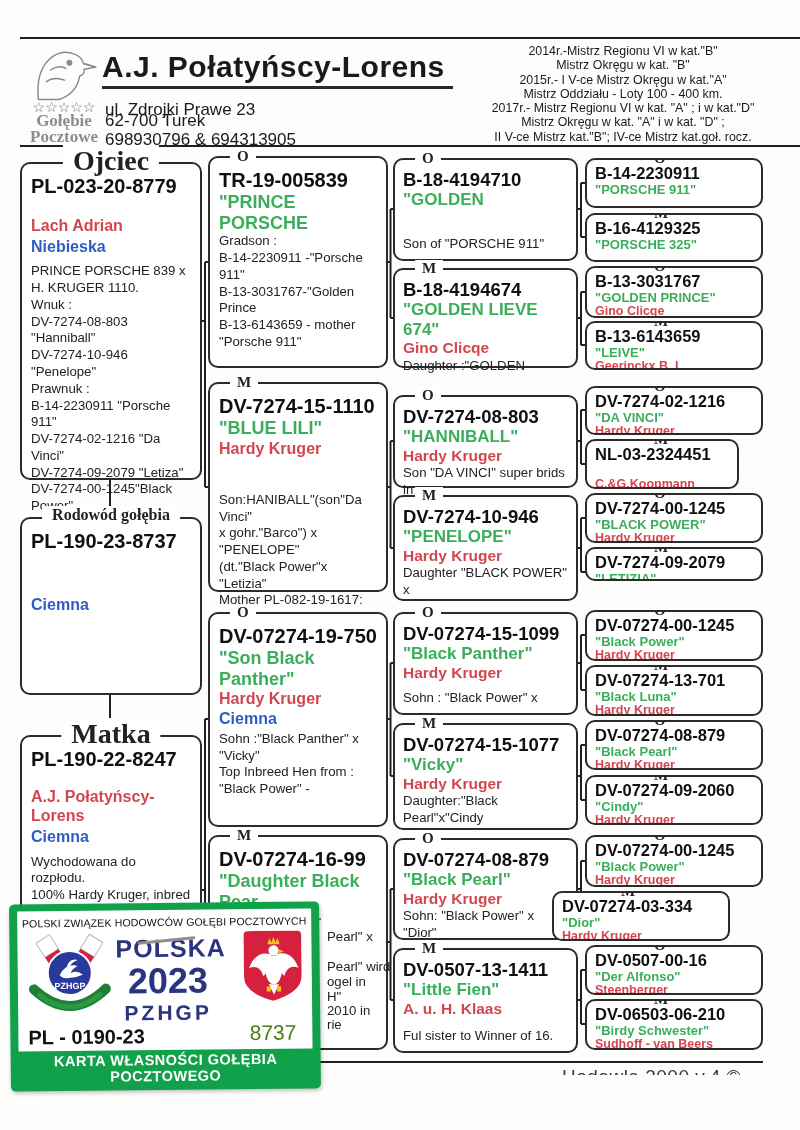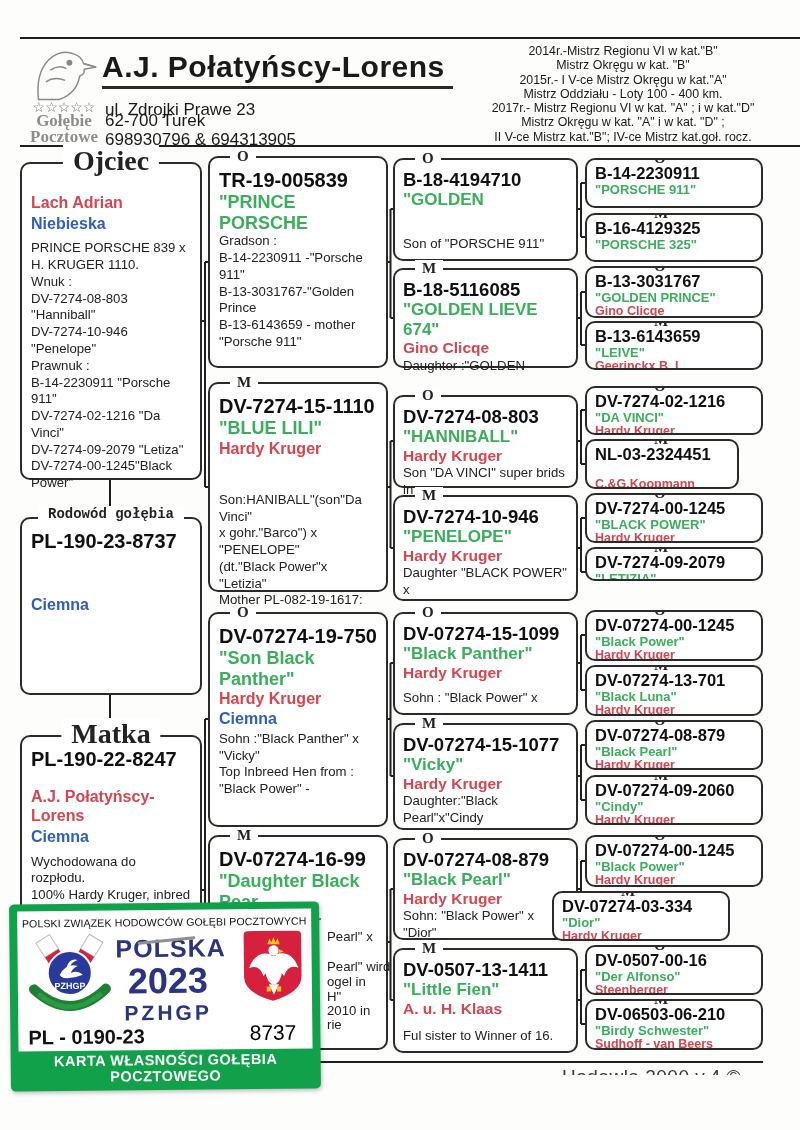--- a/index.html
+++ b/index.html
@@ -21,21 +21,21 @@
 
   
   .pbox{position:absolute;border:2px solid #2b2b2b;border-radius:10px;background:#fff;
         box-sizing:border-box;display:flex;flex-direction:column;}
   .sex{position:absolute;top:-10px;left:20px;background:#fff;padding:0 7px;
        font-family:"Liberation Serif",serif;font-weight:bold;font-size:15px;color:#222;}
   .g4 .sex{left:60px;}
   .box-title{position:absolute;top:-19px;left:50%;transform:translateX(-50%);background:#fff;
        padding:0 10px;font-family:"Liberation Serif",serif;font-weight:bold;font-size:28px;
        white-space:nowrap;color:#222;}
-  .box-title.small{top:-13px;font-size:14px;font-family:Liberation Mono, monospace;}
+  .box-title.small{top:-13px;font-size:16px;}
   .ring{font-size:20px;font-weight:bold;color:#101010;line-height:1.15;}
   .pname{font-size:18px;font-weight:bold;color:#3bae5b;line-height:1.15;}
   .pbreed{font-size:16px;font-weight:bold;color:#d4464f;line-height:1.2;}
   .pcolor{font-size:16px;font-weight:bold;color:#2e5ec4;line-height:1.2;}
   .notes{font-size:13.2px;color:#222;white-space:pre-line;line-height:1.27;}
   .pad1{padding:11px 9px 20px 9px;}
   .g3 .ring{font-size:18.5px;} .g3 .pname{font-size:17px;} .g3 .pbreed{font-size:15.5px;}
   .g3{padding:9px 8px 6px 8px;}
   .g3 .notes{margin-top:auto;}
   .g4{padding:5px 8px 3px 8px;overflow:hidden;}
@@ -49,21 +49,21 @@
   .sticker{position:absolute;left:10px;top:903px;width:310px;height:187px;background:#12a14b;
      border-radius:5px;transform:rotate(-.6deg);z-index:6;box-shadow:1px 2px 4px rgba(0,0,0,.25);}
   .sticker-inner{position:absolute;left:8px;top:7px;width:294px;height:140px;background:#fff;}
   .sticker-org{margin-top:6px;text-align:center;font-size:10.6px;color:#101010;letter-spacing:.1px;}
   .sticker-center{position:absolute;left:98px;top:26px;width:104px;text-align:center;
      color:#2a3480;font-weight:bold;line-height:1;}
   .sc1{font-size:25px;letter-spacing:1px;}
   .sc2{font-size:36px;margin-top:2px;}
   .sc3{font-size:21px;letter-spacing:3px;margin-top:3px;}
   .sticker-prefix{position:absolute;left:10px;bottom:2px;font-size:20px;font-weight:bold;color:#111;}
-  .sticker-num{position:absolute;right:16px;bottom:4px;font-size:21px;color:#000000;}
+  .sticker-num{position:absolute;right:16px;bottom:4px;font-size:21px;color:#4d7c0f;}
   .sticker-band{position:absolute;left:0;bottom:6px;width:100%;text-align:center;color:#fff;
      font-weight:bold;font-size:14.5px;letter-spacing:.5px;}
   .staple{position:absolute;left:128px;top:36px;width:58px;height:3px;background:#8f8f8f;
      transform:rotate(-5deg);z-index:7;border-radius:2px;}
 
   .footer{position:absolute;left:562px;top:1066px;width:210px;font-size:19px;color:#3a3a3a;
      height:9px;overflow:hidden;letter-spacing:.5px;}
 </style>
 </head>
 <body>
@@ -116,20 +116,21 @@
     <div>2015r.- I V-ce Mistrz Okręgu w kat."A"</div>
     <div>Mistrz Oddziału - Loty  100 - 400 km.</div>
     <div>2017r.- Mistrz Regionu VI w kat. "A" ; i w kat."D"</div>
     <div>Mistrz Okręgu w kat. "A" i w kat. "D" ;</div>
     <div>II V-ce Mistrz kat."B"; IV-ce Mistrz kat.goł. rocz.</div>
   </div>
   <div class="rule" style="left:20px;top:145px;width:780px;"></div>
 
   <div class="pbox pad1" style="left:20px;top:162px;width:182px;height:318px;z-index:2">
     <div class="box-title">Ojciec</div>
+    <div class="ring">PL-023-20-8779</div>
     <div class="pbreed" style="margin-top:18px;">Lach Adrian</div>
     <div class="pcolor" style="margin-top:2px;">Niebieska</div>
     <div class="notes" style="margin-top:7px;">PRINCE PORSCHE 839 x
 H. KRUGER 1110.
 Wnuk :
 DV-7274-08-803 "Hanniball"
 DV-7274-10-946 "Penelope"
 Prawnuk :
 B-14-2230911 "Porsche 911"
 DV-7274-02-1216 "Da Vinci"
@@ -206,21 +207,21 @@
   </div>
 
   <div class="pbox g3" style="left:393px;top:158px;width:185px;height:103px;z-index:2">
     <div class="sex">O</div>
     <div class="ring">B-18-4194710</div>
     <div class="pname">"GOLDEN</div>
     <div class="notes">Son of "PORSCHE 911"</div>
   </div>
   <div class="pbox g3" style="left:393px;top:268px;width:185px;height:100px;z-index:2">
     <div class="sex">M</div>
-    <div class="ring">B-18-5116085</div>
+    <div class="ring">B-18-4194674</div>
     <div class="pname">"GOLDEN LIEVE 674"</div>
     <div class="pbreed">Gino Clicqe</div>
     <div class="notes">Daughter :"GOLDEN</div>
   </div>
   <div class="pbox g3" style="left:393px;top:395px;width:185px;height:93px;z-index:2">
     <div class="sex">O</div>
     <div class="ring">DV-7274-08-803</div>
     <div class="pname">"HANNIBALL"</div>
     <div class="pbreed">Hardy Kruger</div>
     <div class="notes">Son "DA VINCI" super brids in</div>

